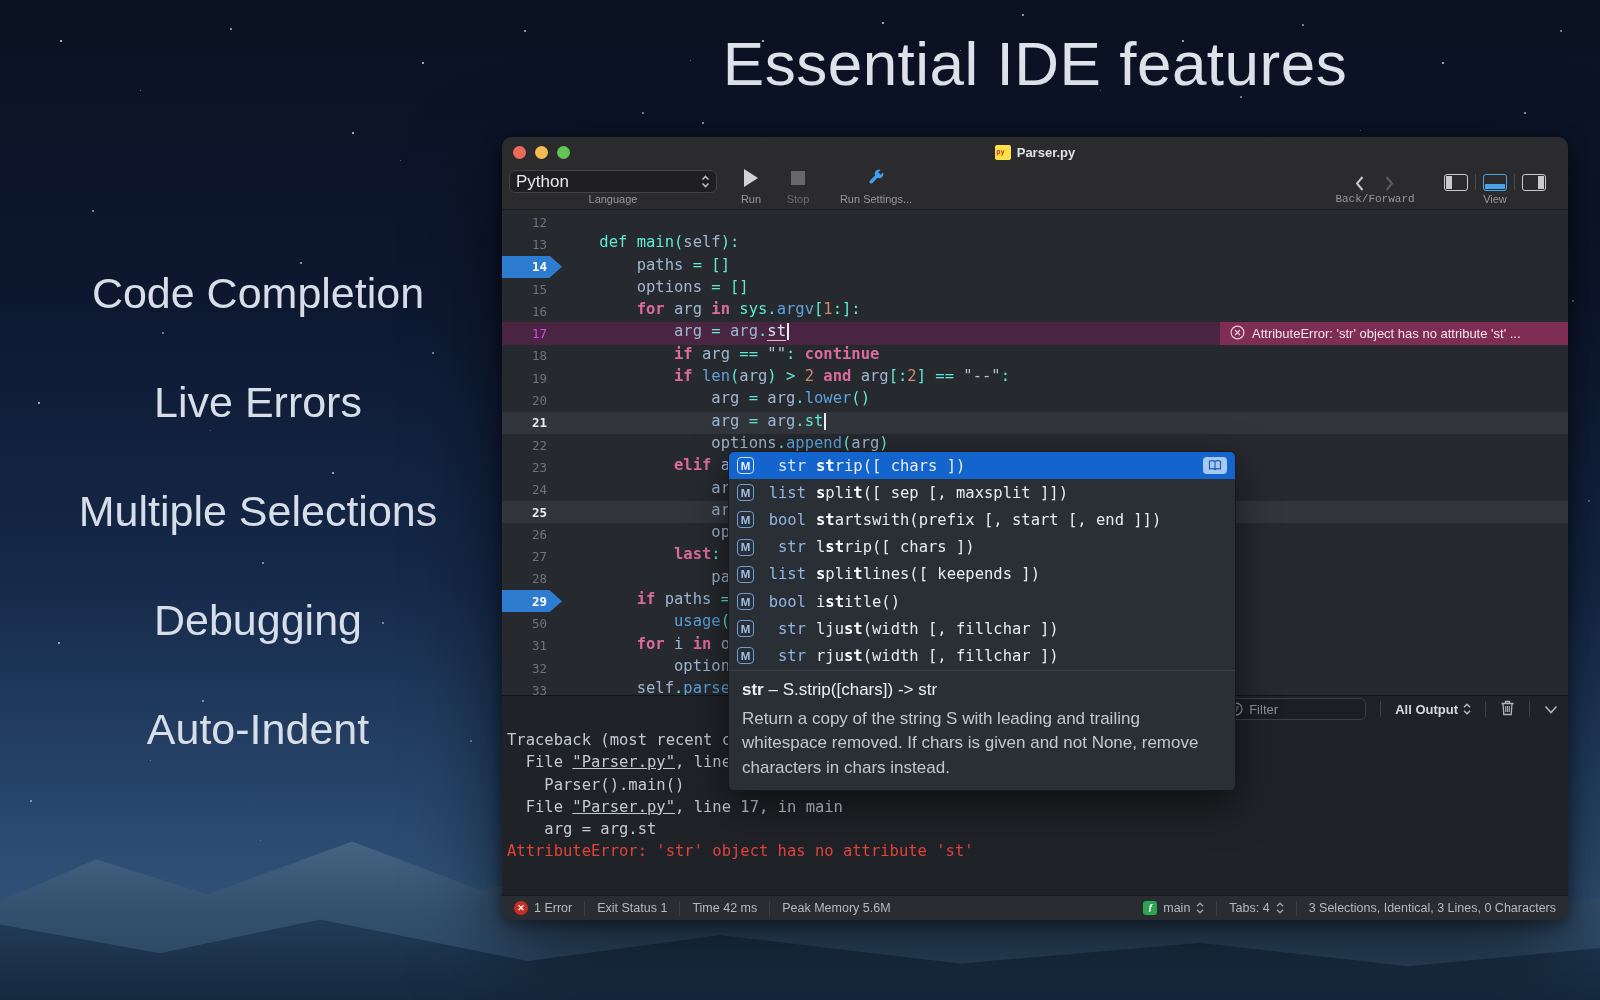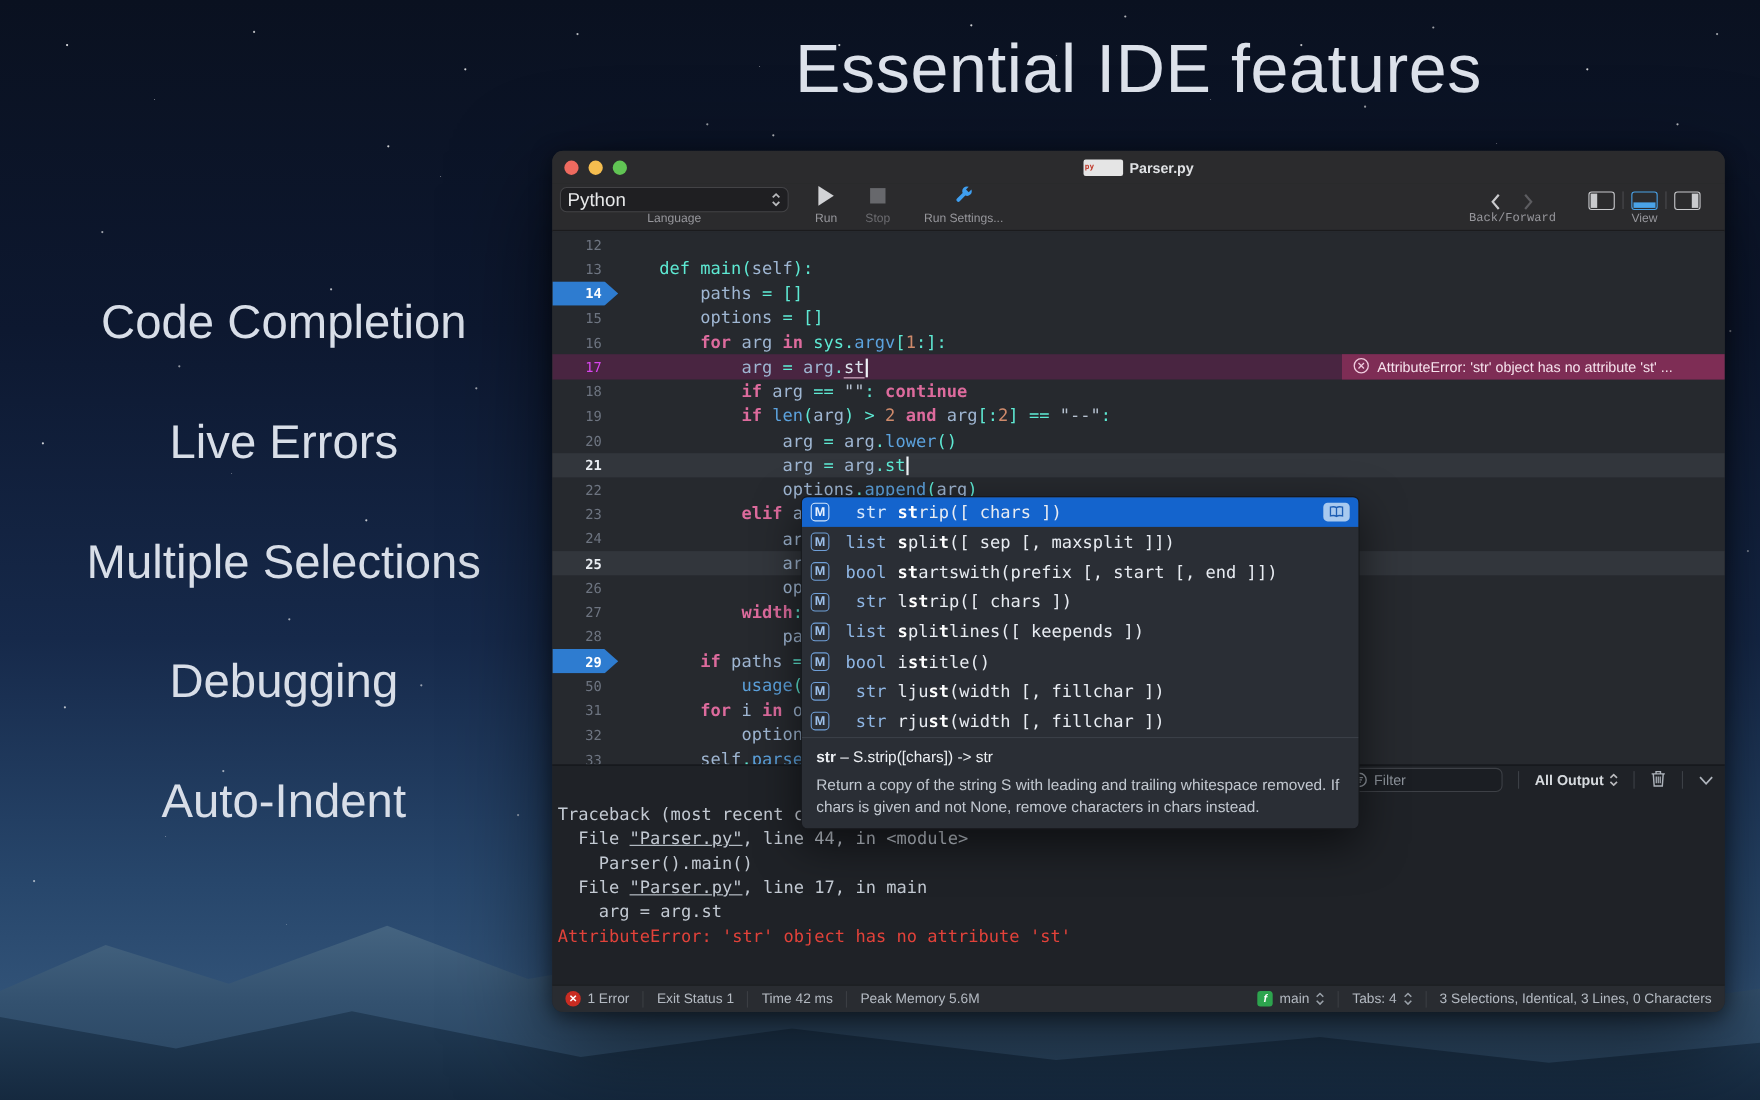--- a/index.html
+++ b/index.html
@@ -44,21 +44,21 @@
   
   .win { position:absolute; left:502px; top:137px; width:1066px; height:783px; border-radius:10px;
     background:#26292e; box-shadow:0 30px 90px rgba(0,0,0,.6), 0 4px 18px rgba(0,0,0,.5); overflow:hidden;
     font-size:13px; color:#d7dadf; }
 
   .titlebar { height:30px; background:#2b2b2d; display:flex; align-items:center; position:relative; }
   .tl { width:13px; height:13px; border-radius:50%; margin-left:9px; }
   .tl.red{ background:#ee6a5f; margin-left:11px;} .tl.yel{ background:#f5bd4f;} .tl.grn{ background:#61c454;}
   .wtitle { position:absolute; left:0; right:0; text-align:center; font-weight:700; font-size:13px; color:#dfe1e4;
     display:flex; justify-content:center; align-items:center; gap:6px; }
-  .ficon { display:inline-block; width:36px; height:15px; background:#e5e5e5; border-radius:2px; position:relative;text-decoration:underline; }
+  .ficon { display:inline-block; width:16px; height:15px; background:#fde047; border-radius:2px; position:relative;text-decoration:underline; }
   .ficon span { position:absolute; left:1.5px; top:3px; font-size:7px; font-weight:700; color:#c0392b; font-family:"DejaVu Sans Mono",monospace; }
 
   .toolbar { height:43px; background:#2b2b2d; border-bottom:1px solid #1b1b1d; position:relative; }
   .tb-label { position:absolute; top:26px; font-size:11px; color:#97979c; text-align:center; }
   .lang-select { position:absolute; left:7px; top:3px; width:208px; height:23px; background:#1f1f22;
     border:1px solid #434346; border-radius:6px; display:flex; align-items:center; padding:0 6px; color:#e8e9ea; font-size:17px; }
   .lang-select .stepper { margin-left:auto; }
   .tb-btn { position:absolute; top:2px; width:40px; text-align:center; }
   .play { width:0; height:0; border-left:14px solid #d2d3d6; border-top:9px solid transparent; border-bottom:9px solid transparent; display:inline-block; }
   .stopsq { width:14px; height:14px; background:#67686c; display:inline-block; margin-top:2px; }
@@ -70,21 +70,21 @@
   .view-ic.b { border-color:#4aa3e8; }
   .view-ic .bar { position:absolute; background:#c9cacd; }
   .view-ic.b .bar { background:#4aa3e8; }
   .bar.l { left:1px; top:1px; bottom:1px; width:6px; }
   .bar.bm { left:1px; right:1px; bottom:1px; height:5px; }
   .bar.r { right:1px; top:1px; bottom:1px; width:6px; }
 
   
   .editor { position:absolute; left:0; top:74px; right:0; height:484px; background:#26292e; overflow:hidden;
     font-family:"DejaVu Sans Mono",monospace; font-size:15.5px; }
-  .row { height:22.3px; display:flex; align-items:center; white-space:pre; position:relative; }
+  .row { height:22.3px; display:flex; white-space:pre; position:relative; }
   .row .gut { width:60px; flex:0 0 60px; text-align:right; padding-right:15px; font-size:12.5px; color:#6d7480; align-self:stretch; display:flex; align-items:center; justify-content:flex-end; }
   .row.bm .gut { background:#2e7cd0; clip-path:polygon(0 0,79% 0,100% 50%,79% 100%,0 100%); color:#fff; font-weight:700; }
   .row.cur { background:#32363c; }
   .row.cur .gut { color:#e9edf2; font-weight:700; }
   .row.err { background:#492541; }
   .row.err .gut { color:#d946ef; }
   .code { color:#ccd3dc; }
   .k { color:#dd6b9d; font-weight:700; } .v { color:#9fb6d2; } .f { color:#5ca2dd; }
   .s { color:#b5c0cf; } .n { color:#cf8a6b; } .w { color:#5eead4; }
   .u { color:#dbe3ec; border-bottom:1.5px solid #e0b9cf; }
@@ -98,21 +98,21 @@
   .ac-row { height:27.2px; display:flex; align-items:center; padding:0 8px; font-family:"DejaVu Sans Mono",monospace; font-size:15.5px; }
   .ac-row.sel { background:#1464cd; }
   .mbadge { width:17px; height:17px; border:1.5px solid #6f9fd8; border-radius:4px; color:#9dc0ea; font-size:11.5px; font-weight:700;
     display:flex; align-items:center; justify-content:center; font-family:"Liberation Sans",sans-serif; flex:0 0 17px; }
   .ac-row.sel .mbadge { border-color:#cfe3fb; color:#eaf3ff; }
   .ac-type { width:46px; flex:0 0 46px; text-align:right; color:#8fb6e4; margin-left:6px; }
   .ac-row.sel .ac-type { color:#d8e8fb; }
   .ac-sig { margin-left:10px; color:#e8ecf2; }
   .ac-sig b { font-weight:700; color:#ffffff; }
   .bookic { margin-left:auto; width:24px; height:17px; border-radius:4px; background:#a8c9ef; display:flex; align-items:center; justify-content:center; }
-  .docpanel { border-top:1px solid #3a3f47; padding:9px 13px 10px; font-size:14px; color:#c2c8d0; }
+  .docpanel { border-top:1px solid #3a3f47; padding:9px 13px 10px; font-size:17px; color:#c2c8d0; }
   .doc-title { color:#eceff3; margin-bottom:7px; }
   .doc-title b { font-weight:700; }
   .doc-body { line-height:1.45; }
 
   
   .console { position:absolute; left:0; right:0; top:558px; height:200px; background:#1f2227; border-top:1px solid #121418; }
   .c-head { height:26px; display:flex; align-items:center; justify-content:flex-end; padding-right:10px; gap:14px; }
   .filter { width:146px; height:22px; background:#1b1e23; border:1px solid #3d4046; border-radius:6px;
     display:flex; align-items:center; gap:6px; padding:0 8px; color:#8d939b; font-size:13px; }
   .vsep { width:1px; height:16px; background:#3c4046; }
@@ -240,21 +240,21 @@
         </div></div>
       <div class="row"><span class="gut">18</span><span class="code">            <span class="k">if </span><span class="v">arg</span><span class="w"> == </span><span class="s">""</span><span class="w">: </span><span class="k">continue</span></span></div>
       <div class="row"><span class="gut">19</span><span class="code">            <span class="k">if </span><span class="f">len</span><span class="w">(</span><span class="v">arg</span><span class="w">) &gt; </span><span class="n">2</span><span class="k"> and </span><span class="v">arg</span><span class="w">[:</span><span class="n">2</span><span class="w">] == </span><span class="s">"--"</span><span class="w">:</span></span></div>
       <div class="row"><span class="gut">20</span><span class="code">                <span class="v">arg</span><span class="w"> = </span><span class="v">arg</span><span class="w">.</span><span class="f">lower</span><span class="w">()</span></span></div>
       <div class="row cur"><span class="gut">21</span><span class="code">                <span class="v">arg</span><span class="w"> = </span><span class="v">arg</span><span class="w">.st</span><span class="caret"></span></span></div>
       <div class="row"><span class="gut">22</span><span class="code">                <span class="v">options</span><span class="w">.</span><span class="f">append</span><span class="w">(</span><span class="v">arg</span><span class="w">)</span></span></div>
       <div class="row"><span class="gut">23</span><span class="code">            <span class="k">elif </span><span class="v">arg</span><span class="w">[</span><span class="n">0</span><span class="w">] == </span><span class="s">"-"</span><span class="w">:</span></span></div>
       <div class="row"><span class="gut">24</span><span class="code">                <span class="v">arg</span><span class="w"> = </span><span class="v">arg</span><span class="w">.</span><span class="f">lower</span><span class="w">()</span></span></div>
       <div class="row cur"><span class="gut">25</span><span class="code">                <span class="v">arg</span><span class="w"> = </span><span class="v">arg</span><span class="w">.st</span><span class="caret"></span></span></div>
       <div class="row"><span class="gut">26</span><span class="code">                <span class="v">options</span><span class="w">.</span><span class="f">append</span><span class="w">(</span><span class="v">arg</span><span class="w">)</span></span></div>
-      <div class="row"><span class="gut">27</span><span class="code">            <span class="k">width</span><span class="w">:</span></span></div>
+      <div class="row"><span class="gut">27</span><span class="code">            <span class="k">last</span><span class="w">:</span></span></div>
       <div class="row"><span class="gut">28</span><span class="code">                <span class="v">paths</span><span class="w">.</span><span class="f">append</span><span class="w">(</span><span class="v">arg</span><span class="w">)</span></span></div>
       <div class="row bm"><span class="gut">29</span><span class="code">        <span class="k">if </span><span class="v">paths</span><span class="w"> == []:</span></span></div>
       <div class="row"><span class="gut">50</span><span class="code">            <span class="f">usage</span><span class="w">()</span></span></div>
       <div class="row"><span class="gut">31</span><span class="code">        <span class="k">for </span><span class="v">i</span><span class="k"> in </span><span class="v">options</span><span class="w">:</span></span></div>
       <div class="row"><span class="gut">32</span><span class="code">            <span class="v">options</span><span class="w">.sort()</span></span></div>
       <div class="row"><span class="gut">33</span><span class="code">        <span class="v">self</span><span class="w">.</span><span class="f">parse</span><span class="w">()</span></span></div>
     </div>
 
   <div class="popup">
     <div id="ac-list">

